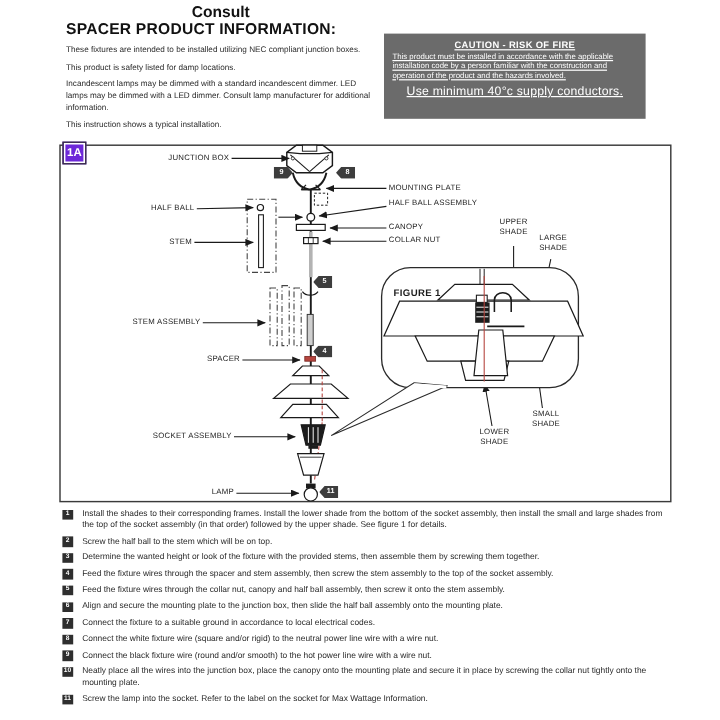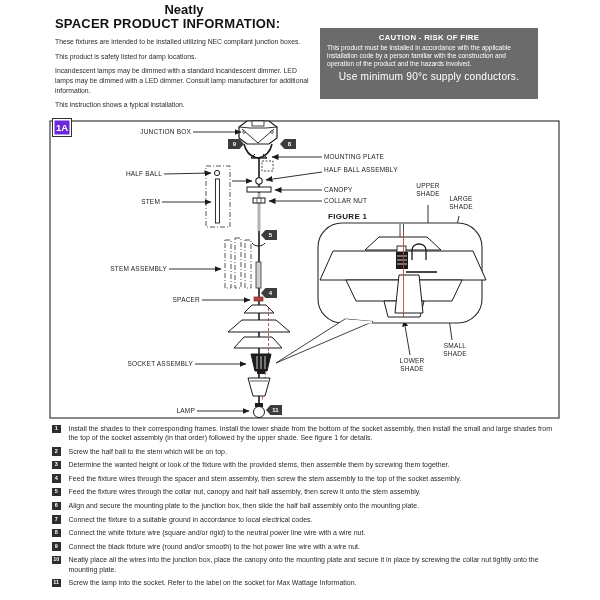--- a/index.html
+++ b/index.html
@@ -8,21 +8,21 @@
     font-family:"Liberation Sans",sans-serif;color:#222;overflow:hidden;
     -webkit-font-smoothing:antialiased;
   }
   .abs{position:absolute;}
   
   .title{left:55px;top:2px;width:258px;text-align:center;font-weight:bold;font-size:13px;color:#111;}
   .subtitle{left:55px;top:16px;font-weight:bold;font-size:13px;letter-spacing:.2px;color:#111;}
   .paras{left:55px;top:37px;width:258px;font-size:6.8px;line-height:1.42;color:#2a2a2a;}
   .paras p{margin:0 0 5px 0;}
   
-  .caution{left:320px;top:28px;width:218px;height:71px;background:#6b6b6b;color:#fff;padding:5px 7px;box-sizing:border-box;}
+  .caution{left:320px;top:28px;width:218px;height:71px;background:#6b6b6b;color:#fff;padding:5px 7px;box-sizing:border-box;text-decoration:underline;}
   .caution .ct{font-size:7.8px;font-weight:bold;text-align:center;letter-spacing:.3px;margin-bottom:2px;}
   .caution .cb{font-size:6.5px;line-height:1.22;}
   .caution .cf{font-size:10.2px;text-align:center;margin-top:3px;letter-spacing:.2px;}
   
   .lbl{position:absolute;font-size:6.5px;color:#1c1c1c;white-space:nowrap;letter-spacing:.2px;}
   .lbl.c{white-space:normal;text-align:center;line-height:1.2;}
   .fig1{position:absolute;font-size:8px;font-weight:bold;color:#1c1c1c;letter-spacing:.3px;}
   .panel-badge{
     left:52px;top:118px;width:20px;height:19px;background:#6d28d9;color:#fff;
     display:flex;align-items:center;justify-content:center;font-weight:bold;font-size:9.5px;
@@ -41,34 +41,34 @@
   .snum{
     flex:0 0 auto;width:8.5px;height:8.5px;background:#2e2e2e;color:#fff;margin-right:8px;margin-top:.5px;
     display:flex;align-items:center;justify-content:center;font-size:5.5px;font-weight:bold;line-height:1;
   }
   .stext{font-size:7px;line-height:1.3;color:#2a2a2a;width:492px;}
   svg{position:absolute;left:0;top:0;}
 </style>
 </head>
 <body>
 
-<div class="abs title">Neatly</div>
+<div class="abs title">Consult</div>
 <div class="abs subtitle">SPACER PRODUCT INFORMATION:</div>
 
 <div class="abs paras">
   <p>These fixtures are intended to be installed utilizing NEC compliant junction boxes.</p>
   <p>This product is safety listed for damp locations.</p>
   <p>Incandescent lamps may be dimmed with a standard incandescent dimmer. LED lamps may be dimmed with a LED dimmer. Consult lamp manufacturer for additional information.</p>
   <p>This instruction shows a typical installation.</p>
 </div>
 
 <div class="abs caution">
   <div class="ct">CAUTION - RISK OF FIRE</div>
   <div class="cb">This product must be installed in accordance with the applicable installation code by a person familiar with the construction and operation of the product and the hazards involved.</div>
-  <div class="cf">Use minimum 90°c supply conductors.</div>
+  <div class="cf">Use minimum 40°c supply conductors.</div>
 </div>
 
 <svg width="600" height="600" viewBox="0 0 600 600">
   <defs>
     <marker id="ah" markerUnits="userSpaceOnUse" markerWidth="8" markerHeight="7" refX="6.5" refY="3" orient="auto">
       <path d="M0,0 L7,3 L0,6 Z" fill="#1a1a1a"></path>
     </marker>
   </defs>
 
   <rect x="50" y="121" width="509" height="297" fill="none" stroke="#3a3a3a" stroke-width="1.2"></rect>
@@ -201,21 +201,21 @@
 <div class="lbl" style="left:324px;top:166px;">HALF BALL ASSEMBLY</div>
 <div class="lbl" style="left:324px;top:186px;">CANOPY</div>
 <div class="lbl" style="left:324px;top:197px;">COLLAR NUT</div>
 <div class="lbl" style="right:438px;top:170px;">HALF BALL</div>
 <div class="lbl" style="right:440px;top:198px;">STEM</div>
 <div class="lbl" style="right:433px;top:265px;">STEM ASSEMBLY</div>
 <div class="lbl" style="right:400px;top:296px;">SPACER</div>
 <div class="lbl" style="right:407px;top:360px;">SOCKET ASSEMBLY</div>
 <div class="lbl" style="right:405px;top:407px;">LAMP</div>
 
-<div class="fig1" style="left:328px;top:212px;">FIGURE 1</div>
+<div class="fig1" style="left:328px;top:240px;">FIGURE 1</div>
 <div class="lbl c" style="left:408px;top:182px;width:40px;">UPPER SHADE</div>
 <div class="lbl c" style="left:441px;top:195px;width:40px;">LARGE SHADE</div>
 <div class="lbl c" style="left:435px;top:342px;width:40px;">SMALL SHADE</div>
 <div class="lbl c" style="left:392px;top:357px;width:40px;">LOWER SHADE</div>
 
 <div class="flag right" style="left:228px;top:139px;">9</div>
 <div class="flag left" style="left:280px;top:139px;">8</div>
 <div class="flag left" style="left:261px;top:230px;">5</div>
 <div class="flag left" style="left:261px;top:288px;">4</div>
 <div class="flag left" style="left:266px;top:405px;">11</div>

